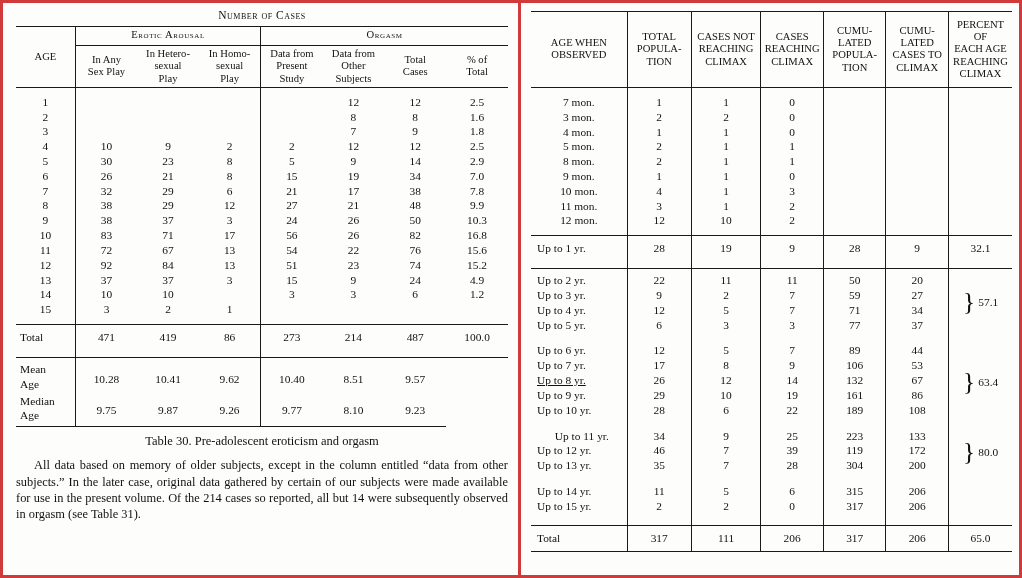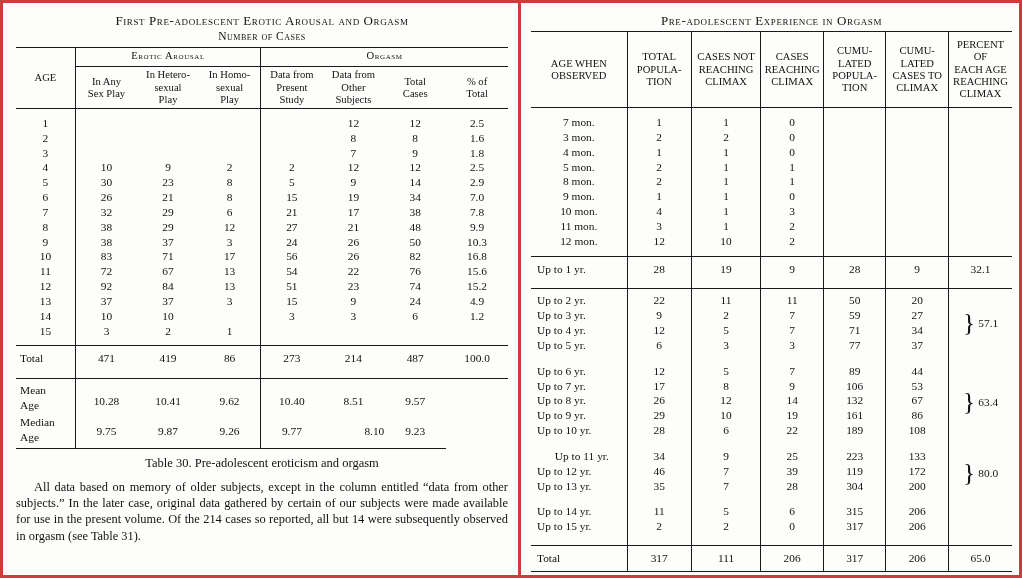--- a/index.html
+++ b/index.html
@@ -108,21 +108,20 @@
   }
 </style>
 </head>
 <body>
 
 <div class="page">
   <div class="divider"></div>
 
   <div class="col col-left">
 
-    <div class="tbl-title">First Pre-adolescent Erotic Arousal and Orgasm</div>
     <div class="tbl-sub">Number of Cases</div>
 
     <table id="t30">
       <colgroup>
         <col class="c-age">
           <col class="c-d">
           <col class="c-d">
           <col class="c-d">
         <col class="c-d">
           <col class="c-d">
@@ -351,34 +350,33 @@
           <td class="num" style="padding-top:10px;">9.57</td>
           <td class="num"></td>
         </tr>
         <tr>
           <td class="lbl vr rule-bot" style="white-space:pre-line;padding:2px 0 3px 4px;">Median
 Age</td>
           <td class="num rule-bot" style="padding:6px 0 3px 0;">9.75</td>
           <td class="num rule-bot" style="padding:6px 0 3px 0;">9.87</td>
           <td class="num vr rule-bot" style="padding:6px 0 3px 0;">9.26</td>
           <td class="num rule-bot" style="padding:6px 0 3px 0;">9.77</td>
-          <td class="num rule-bot" style="padding:6px 0 3px 0;text-align:right;">8.10</td>
+          <td class="num rule-bot" style="padding:6px 0 3px 0;">8.10</td>
           <td class="num rule-bot" style="padding:6px 0 3px 0;">9.23</td>
           <td class="num"></td>
         </tr>
       </tbody>
     </table>
 
     <div class="caption">Table 30. Pre-adolescent eroticism and orgasm</div>
     <div class="bodytext">All data based on memory of older subjects, except in the column entitled “data from other subjects.” In the later case, original data gathered by certain of our subjects were made available for use in the present volume. Of the 214 cases so reported, all but 14 were subsequently observed in orgasm (see Table 31).</div>
   </div>
 
   <div class="col col-right">
 
-    <div class="tbl-title">Pre-adolescent Experience in Orgasm</div>
 
     <table id="t31">
       <colgroup>
         <col class="c-age">
           <col style="width:13.3%">
           <col style="width:14.5%">
           <col style="width:13%">
         <col style="width:13%">
           <col style="width:13%">
           <col style="width:13.2%">
@@ -597,21 +595,21 @@
         </tr>
         <tr>
           <td class="lbl vr" style="padding-left:6px;">Up to  7 yr.</td>
           <td class="num vr">17</td>
           <td class="num vr">8</td>
           <td class="num vr">9</td>
           <td class="num vr">106</td>
           <td class="num vr">53</td>
         </tr>
         <tr>
-          <td class="lbl vr" style="padding-left:6px;">Up to  8 yr.</td>
+          <td class="lbl vr" style="padding-left:6px;text-decoration:underline;">Up to  8 yr.</td>
           <td class="num vr">26</td>
           <td class="num vr">12</td>
           <td class="num vr">14</td>
           <td class="num vr">132</td>
           <td class="num vr">67</td>
         </tr>
         <tr>
           <td class="lbl vr" style="padding-left:6px;">Up to  9 yr.</td>
           <td class="num vr">29</td>
           <td class="num vr">10</td>

